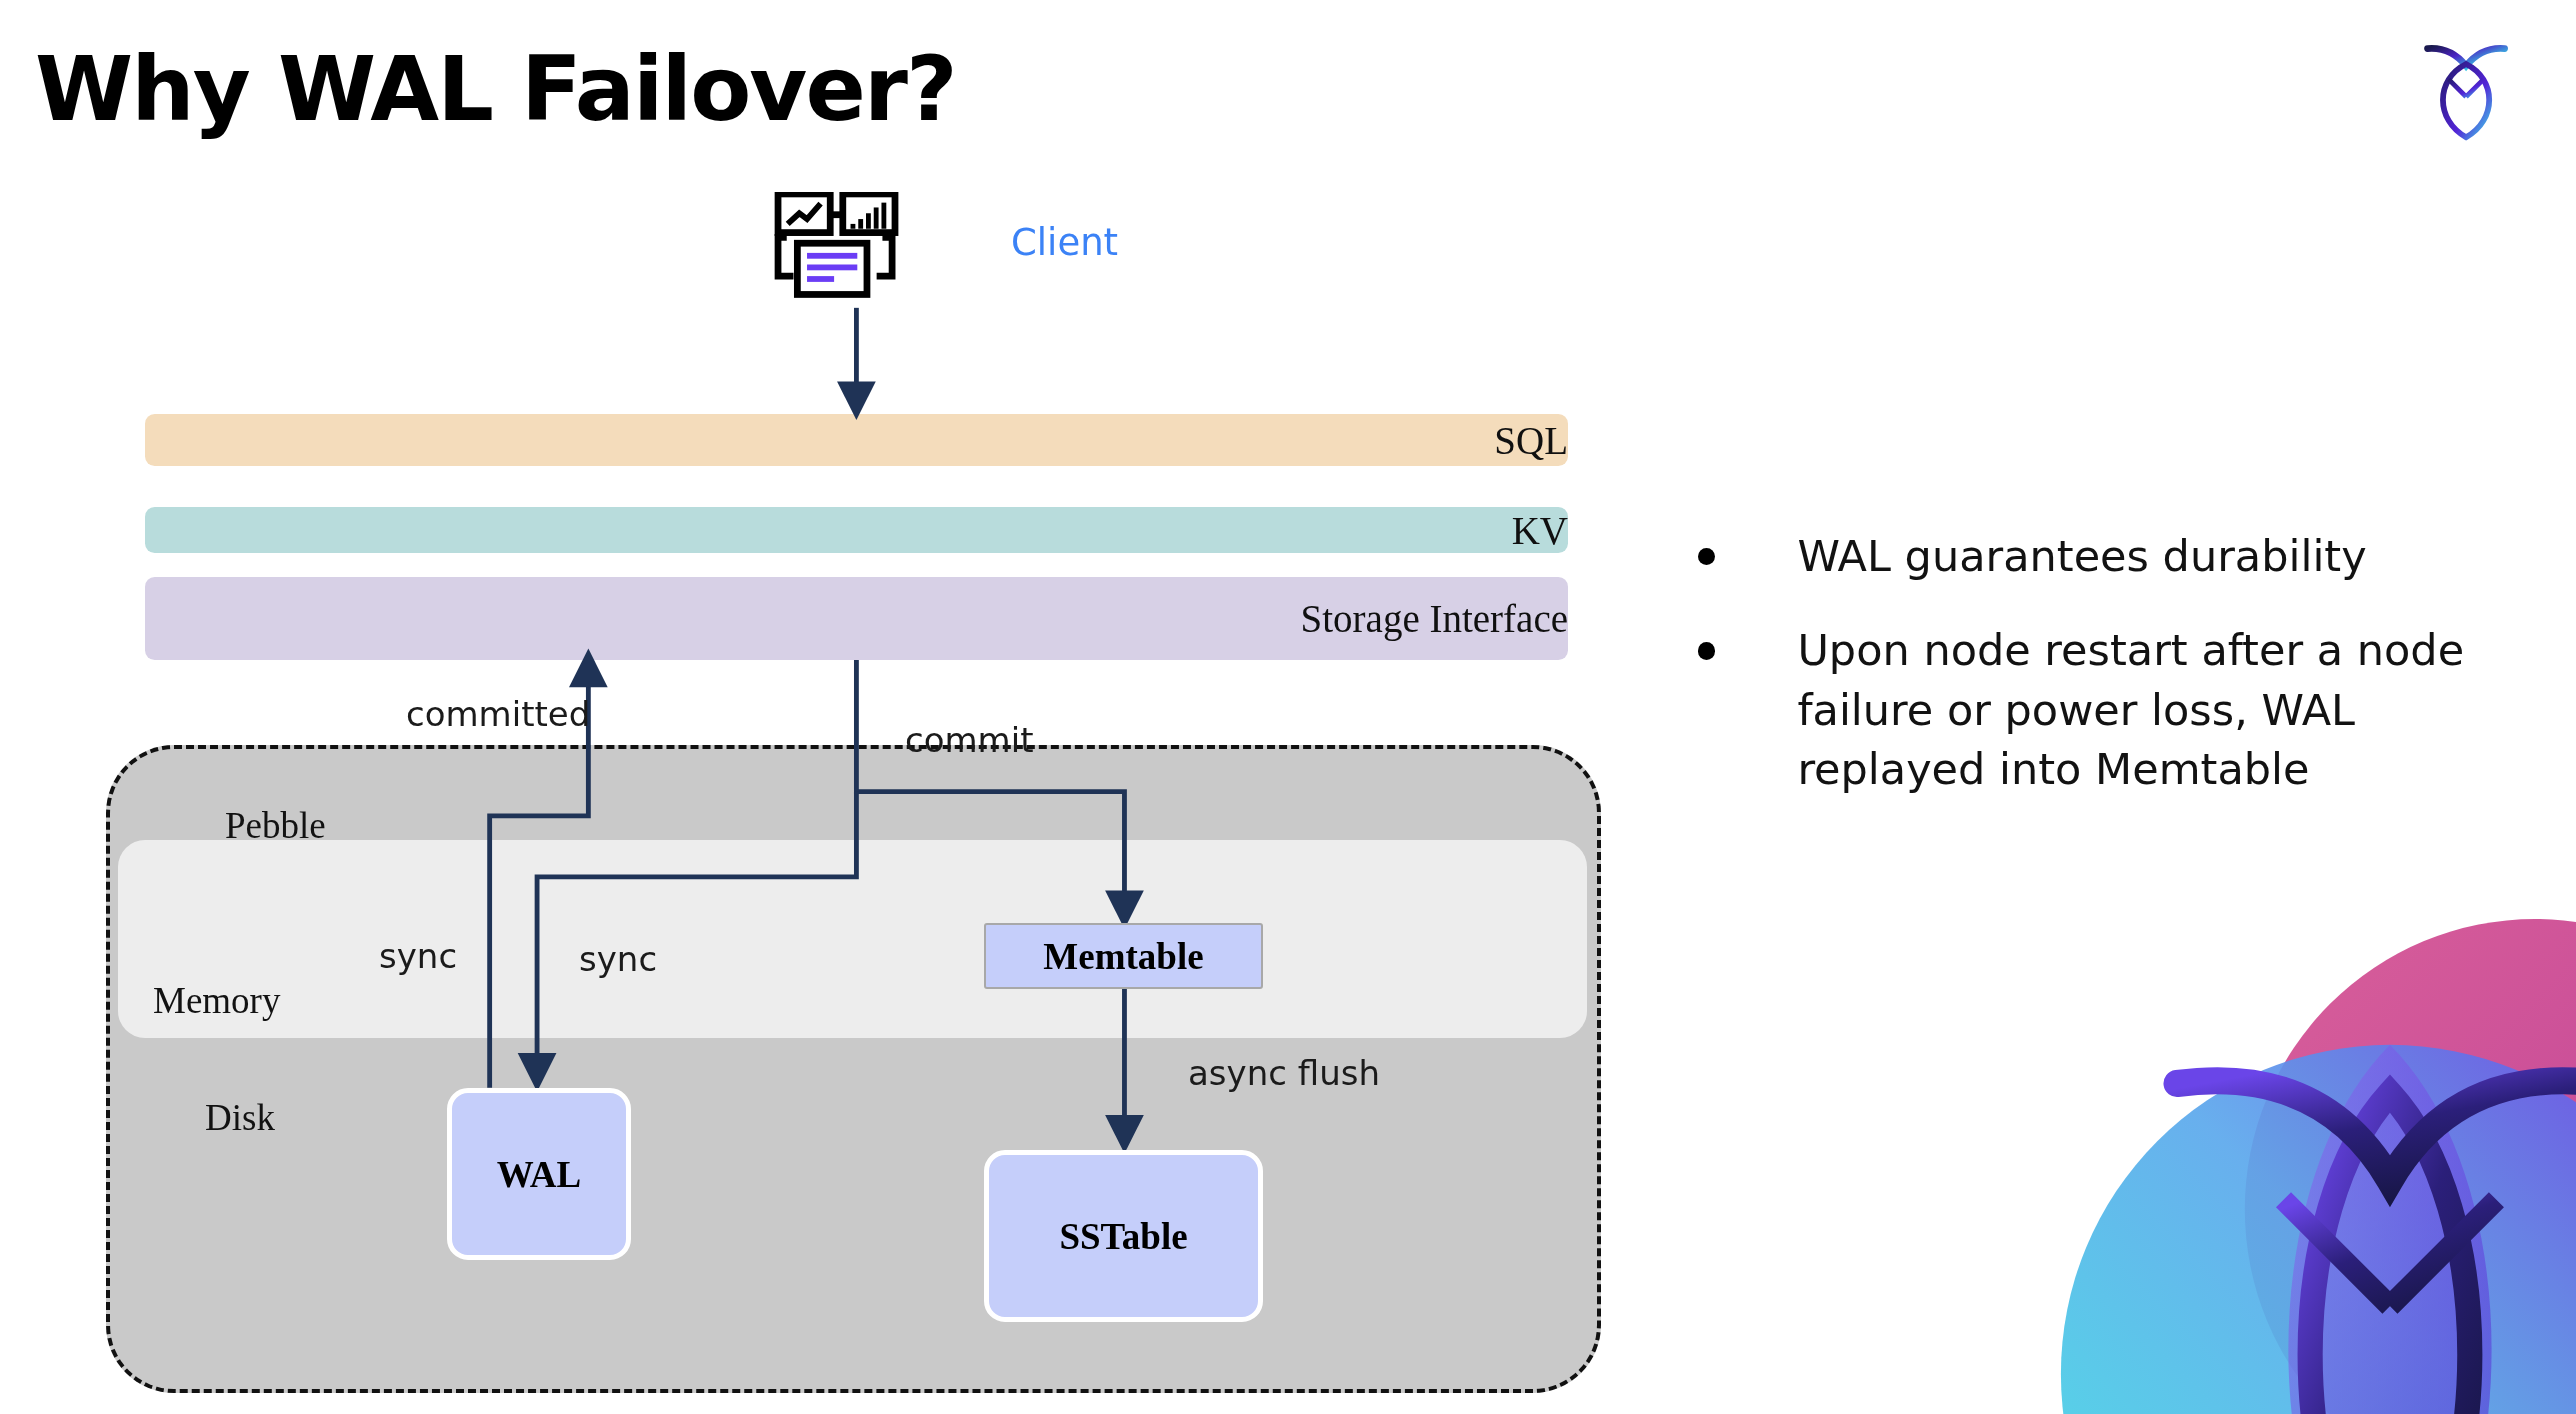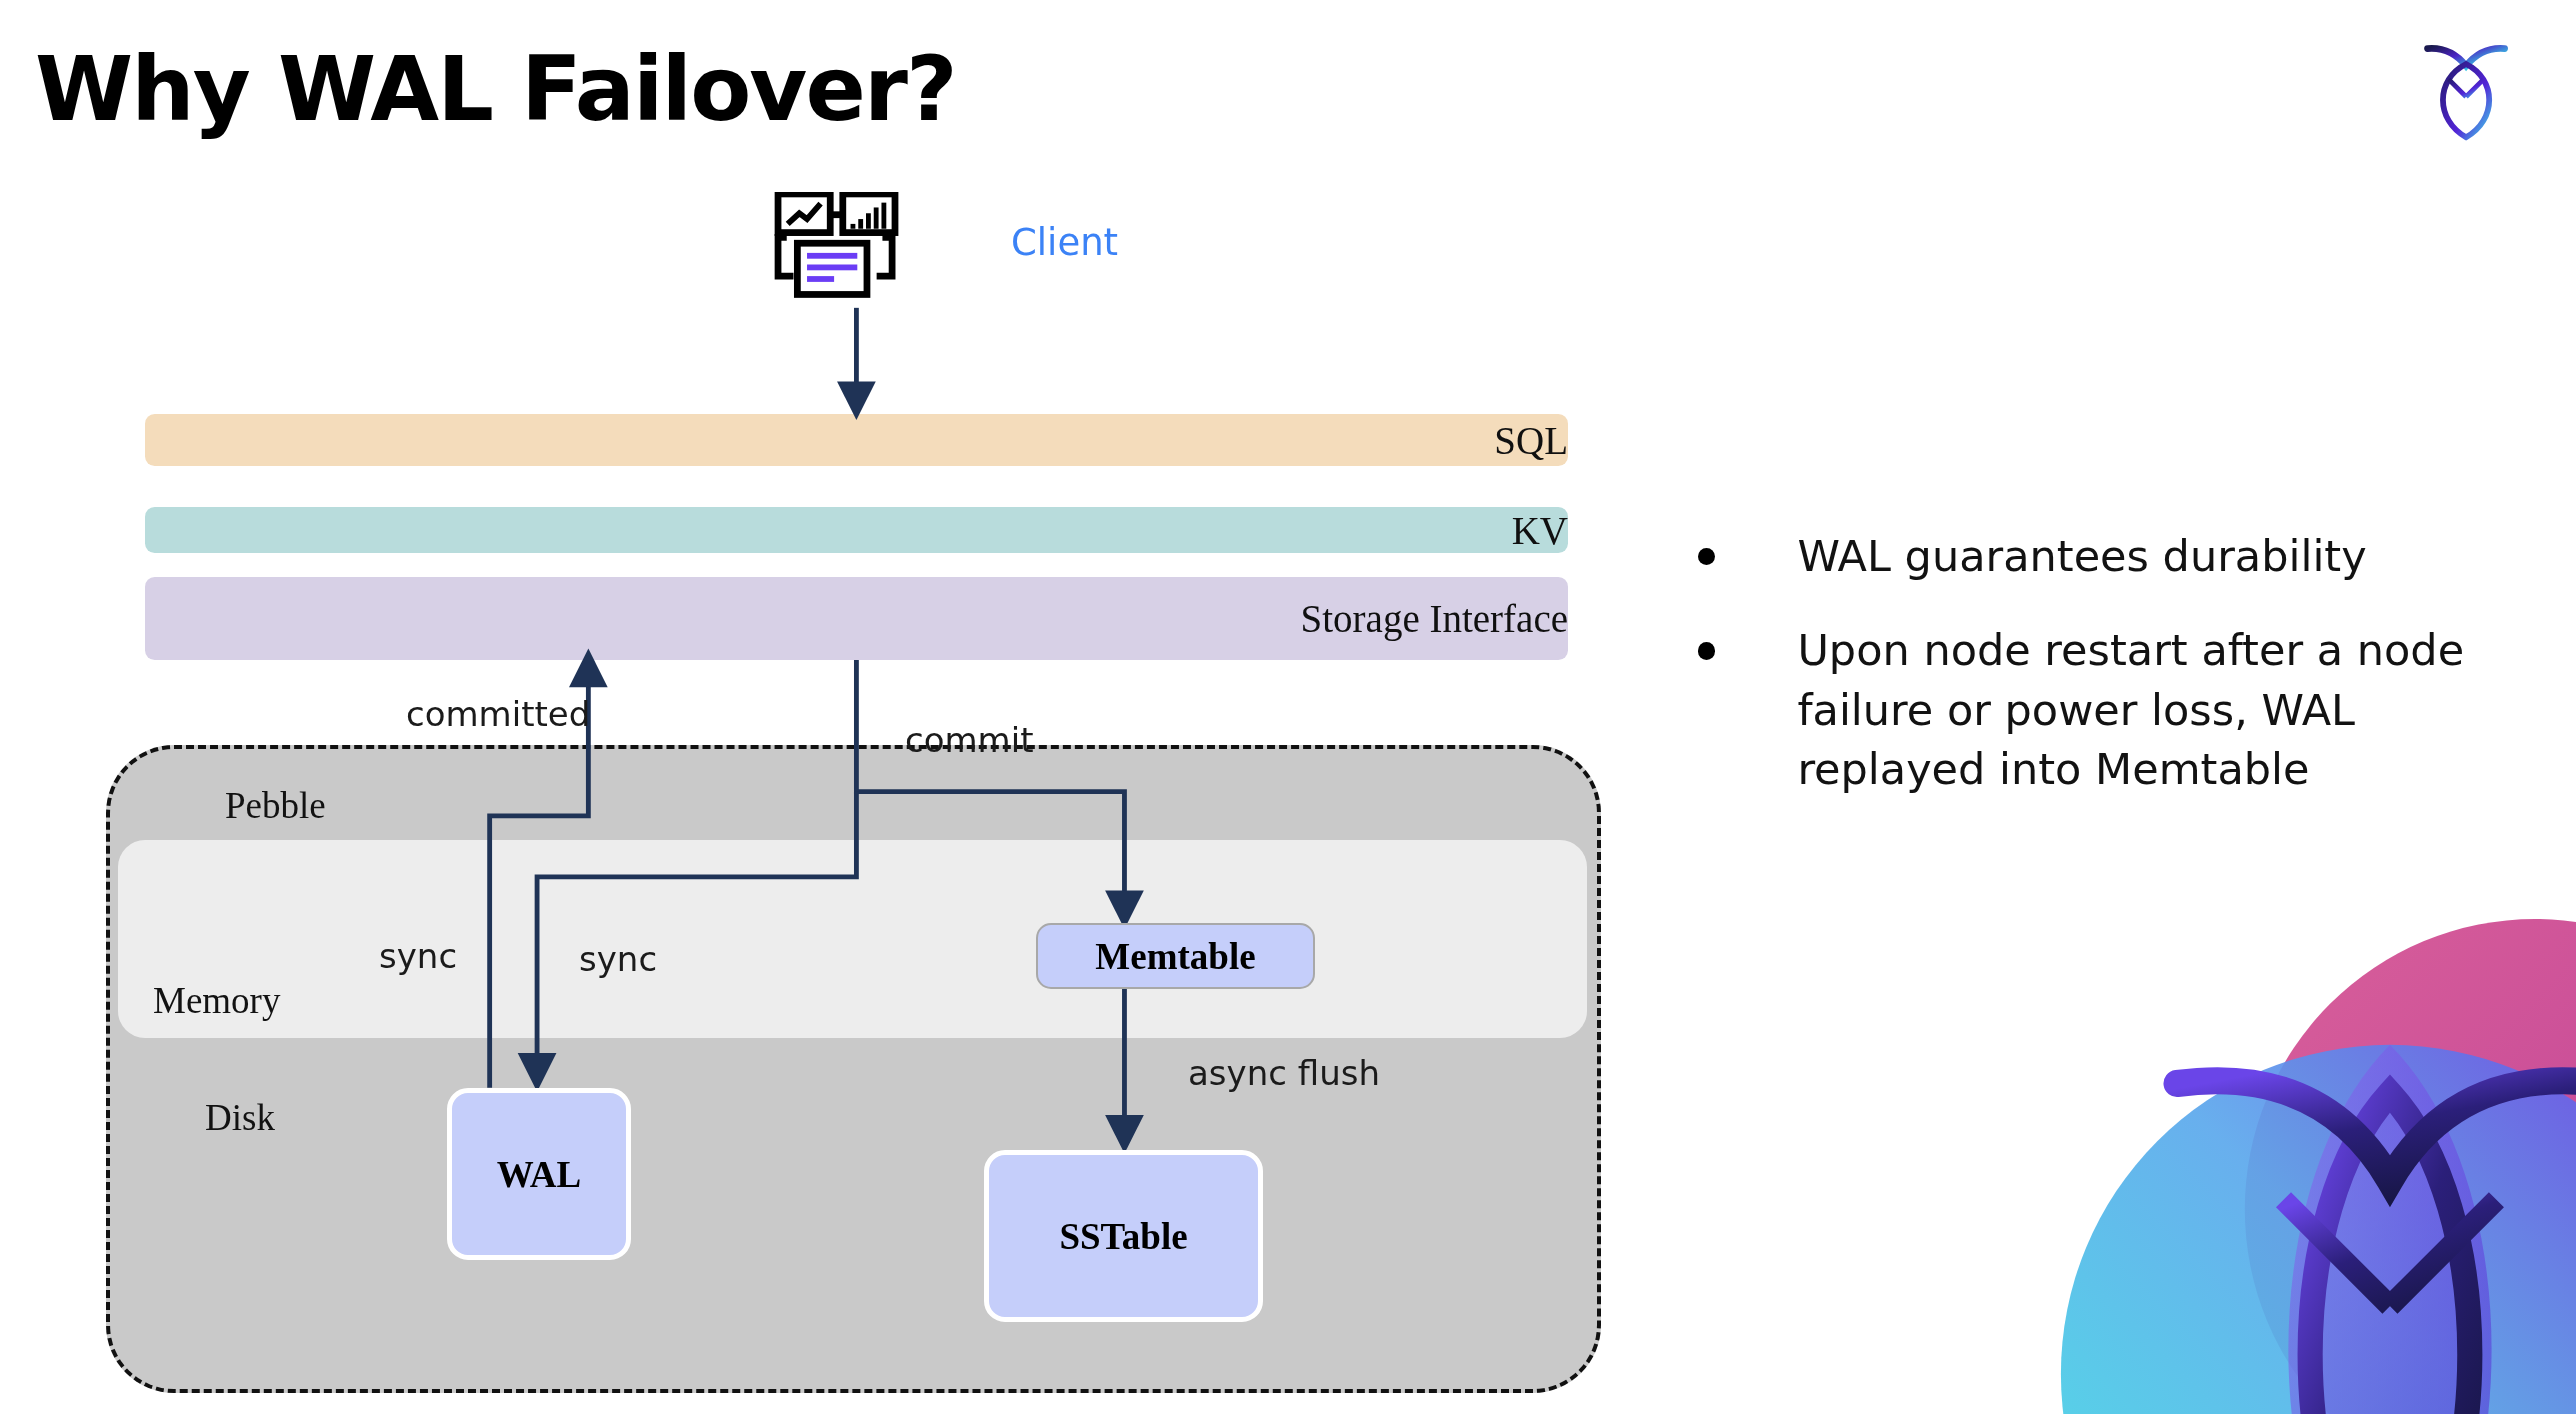--- a/index.html
+++ b/index.html
@@ -94,21 +94,21 @@
     left: 118px;
     top: 840px;
     width: 1469px;
     height: 198px;
     background: #ededed;
     border-radius: 27px;
   }
   .lbl-pebble {
     position: absolute;
     left: 225px;
-    top: 784px;
+    top: 804px;
     font-family: "Liberation Serif", serif;
     font-size: 37px;
     color: #121212;
     text-align: right;
   }
   .lbl-memory {
     position: absolute;
     left: 153px;
     top: 979px;
     font-family: "Liberation Serif", serif;
@@ -130,23 +130,23 @@
     background: #c5cefa;
     display: flex;
     align-items: center;
     justify-content: center;
     font-family: "Liberation Serif", serif;
     font-weight: 700;
     color: #000000;
     box-sizing: border-box;
   }
   .node-memtable {
-    left: 1036px; top: 923px;
+    left: 984px; top: 923px;
     width: 279px; height: 66px;
-    border-radius: 15px;
+    border-radius: 3px;
     border: 2.9px solid #a8a8a8;
     font-size: 37px;
   }
   .node-wal {
     left: 447px; top: 1088px;
     width: 184px; height: 172px;
     border-radius: 21px;
     border: 5.8px solid #ffffff;
     font-size: 37px;
   }

